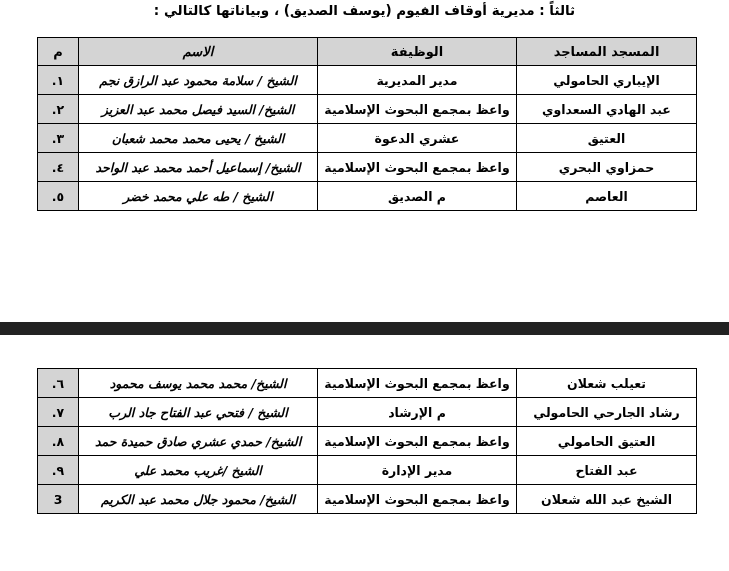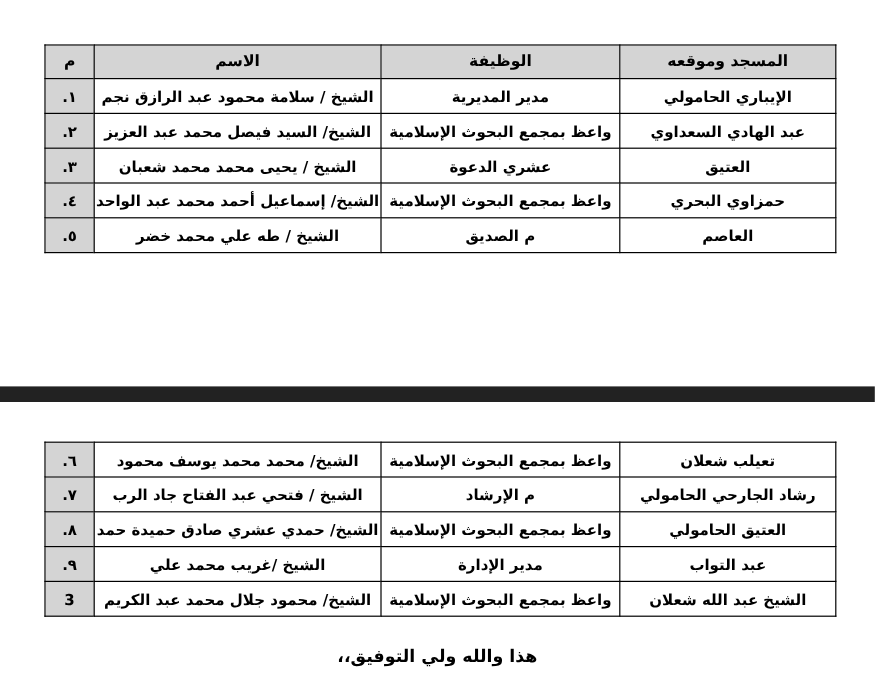--- a/index.html
+++ b/index.html
@@ -54,21 +54,21 @@
     text-align: center;
     vertical-align: middle;
     font-size: 12.5px;
     font-weight: bold;
     direction: rtl;
     white-space: nowrap;
     overflow: hidden;
   }
 
   .col-num     { width: 40px;  background: #d4d4d4; font-size: 12px; }
-  .col-name    { width: 238px; }
+  .col-name    { width: 238px; font-style: italic; }
   .col-job     { width: 198px; }
   .col-mosque  { width: 179px; }
 
   .data-table thead th {
     background: #d4d4d4;
     height: 27px;
     font-size: 13px;
     font-weight: bold;
   }
 
@@ -94,25 +94,26 @@
     letter-spacing: 0.6px;
     direction: rtl;
     white-space: nowrap;
   }
 </style>
 </head>
 <body>
 
 <div class="page">
 
+  <div class="section-title">ثالثاً : مديرية أوقاف الفيوم (يوسف الصديق) ، وبياناتها كالتالي :</div>
 
   <table class="data-table first">
     <thead>
       <tr>
-        <th class="col-mosque">المسجد وموقعه</th>
+        <th class="col-mosque">المسجد المساجد</th>
         <th class="col-job">الوظيفة</th>
         <th class="col-name">الاسم</th>
         <th class="col-num">م</th>
       </tr>
     </thead>
     <tbody>
       <tr>
         <td class="col-mosque">الإيباري الحامولي</td>
         <td class="col-job">مدير المديرية</td>
         <td class="col-name">الشيخ / سلامة محمود عبد الرازق نجم</td>
@@ -161,29 +162,28 @@
         <td class="col-name">الشيخ / فتحي عبد الفتاح جاد الرب</td>
         <td class="col-num">٧.</td>
       </tr>
       <tr>
         <td class="col-mosque">العتيق الحامولي</td>
         <td class="col-job">واعظ بمجمع البحوث الإسلامية</td>
         <td class="col-name">الشيخ/ حمدي عشري صادق حميدة حمد</td>
         <td class="col-num">٨.</td>
       </tr>
       <tr>
-        <td class="col-mosque">عبد التواب</td>
+        <td class="col-mosque">عبد الفتاح</td>
         <td class="col-job">مدير الإدارة</td>
         <td class="col-name">الشيخ /غريب محمد علي</td>
         <td class="col-num">٩.</td>
       </tr>
       <tr>
         <td class="col-mosque">الشيخ عبد الله شعلان</td>
         <td class="col-job">واعظ بمجمع البحوث الإسلامية</td>
         <td class="col-name">الشيخ/ محمود جلال محمد عبد الكريم</td>
         <td class="col-num">3</td>
       </tr>
     </tbody>
   </table>
 
-  <div class="footer-line">هذا والله ولي التوفيق،،</div>
 
 </div>
 
 </body></html>

